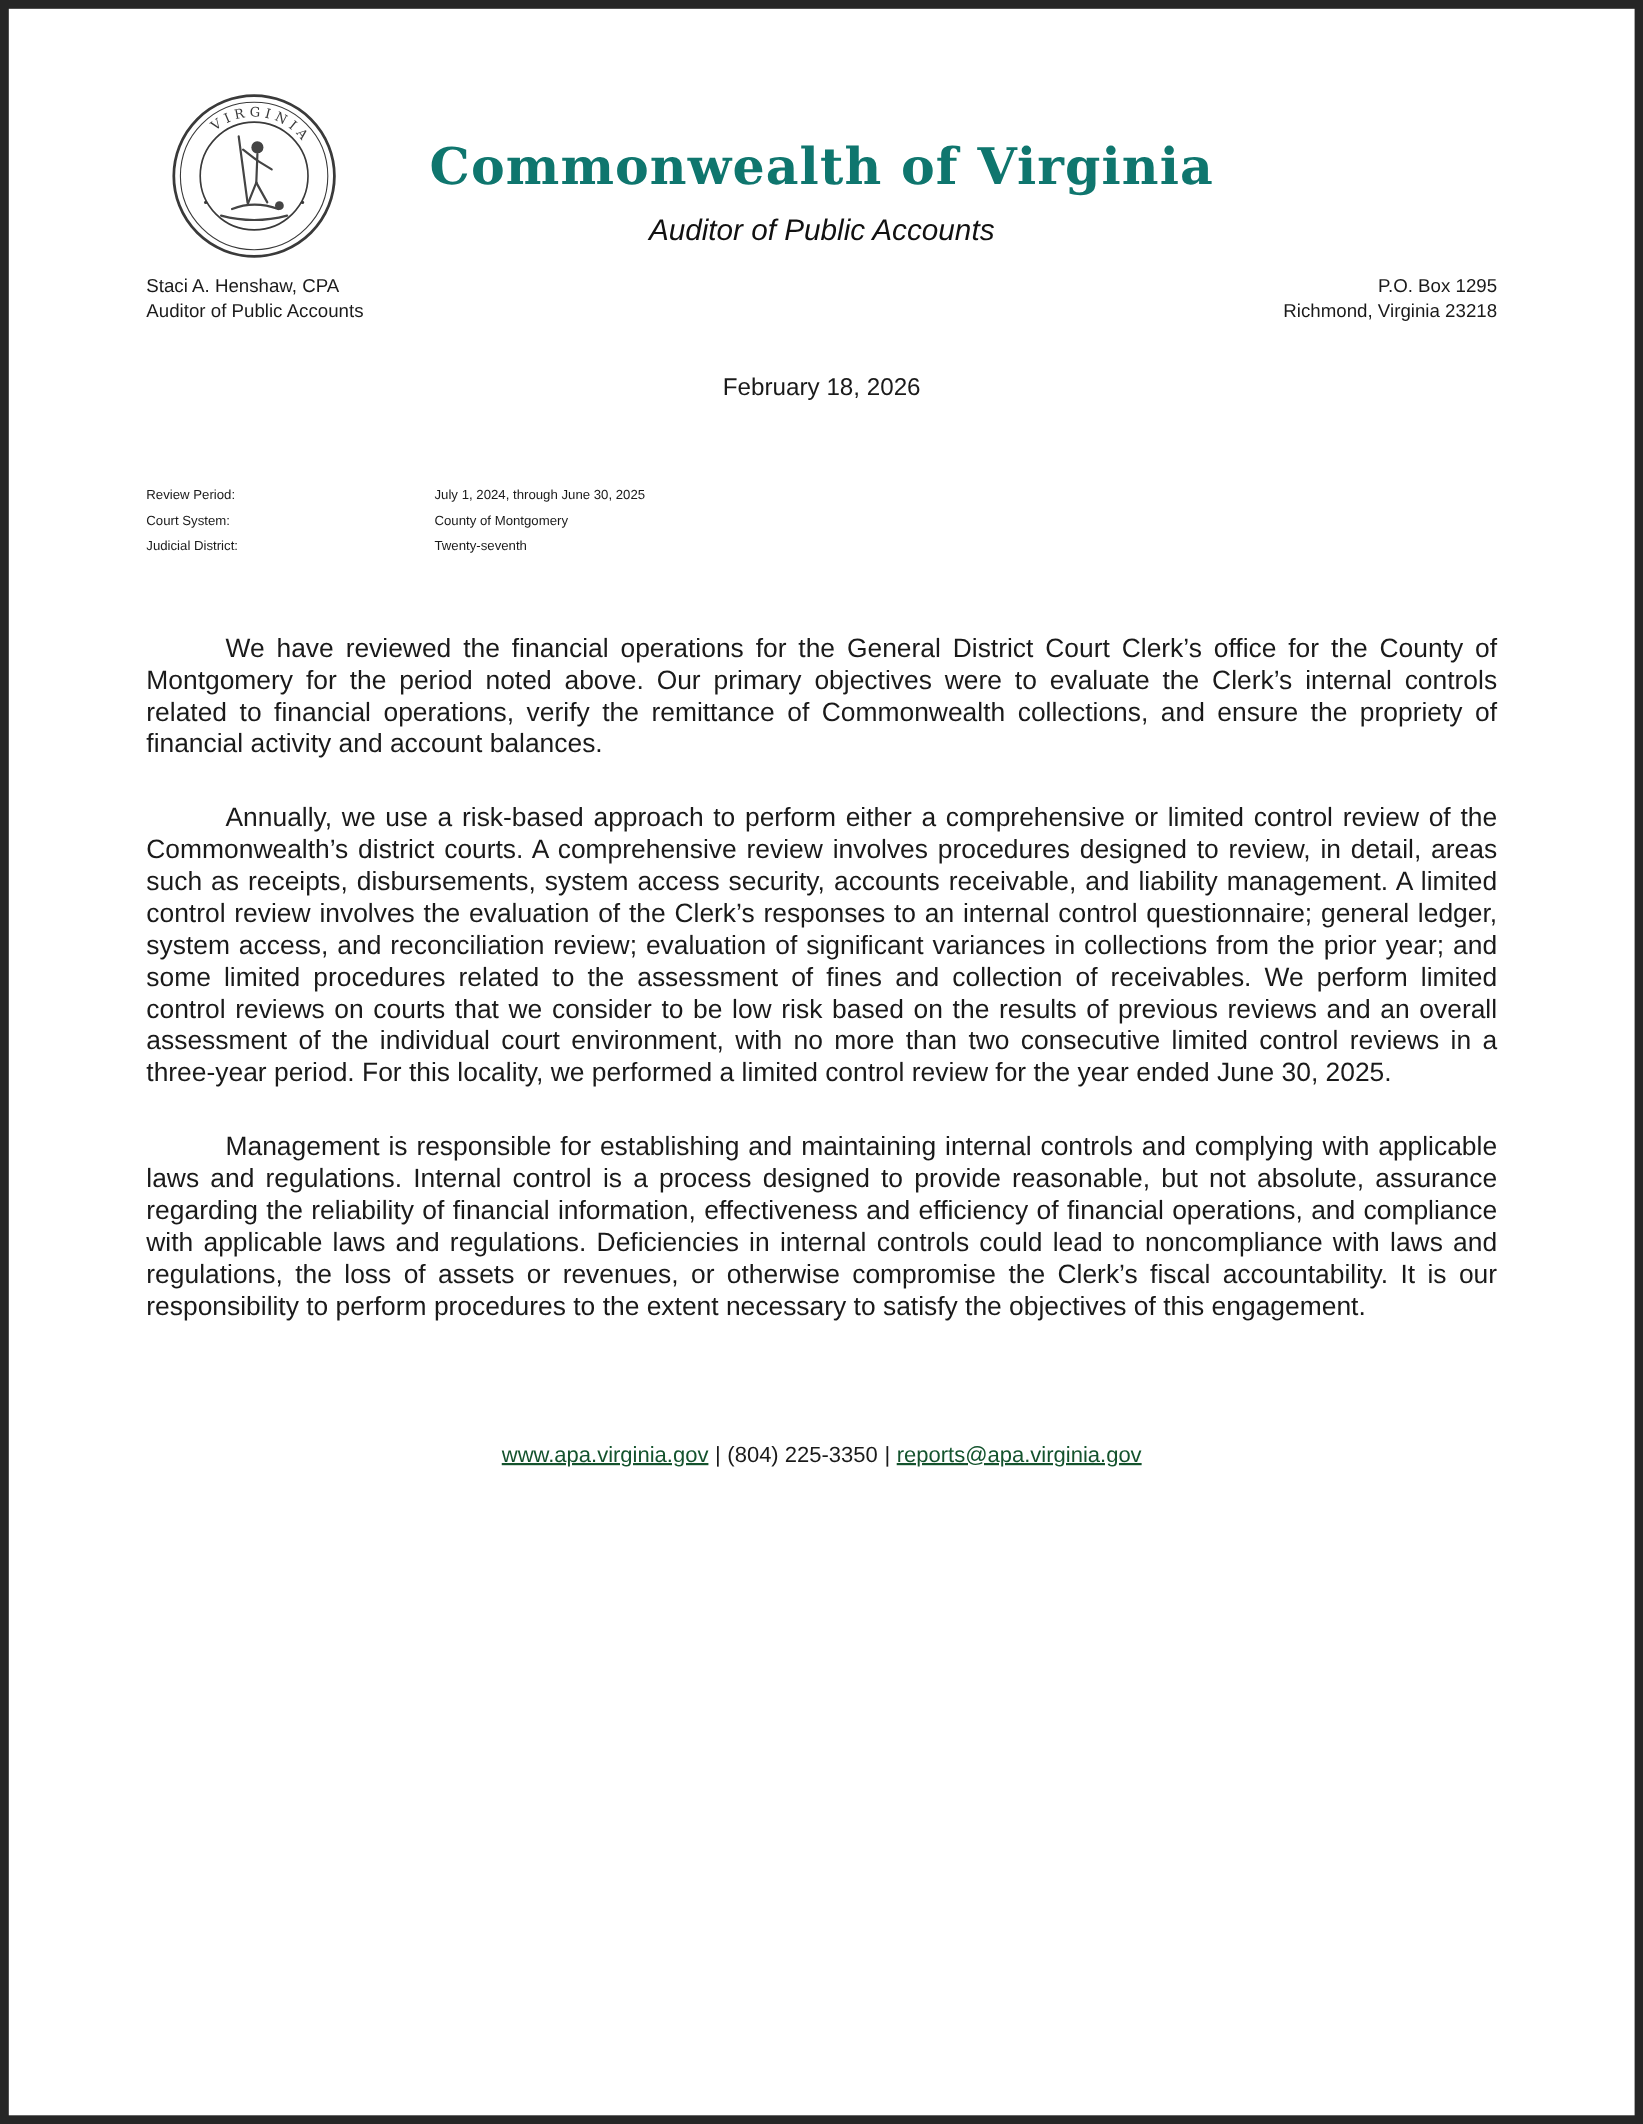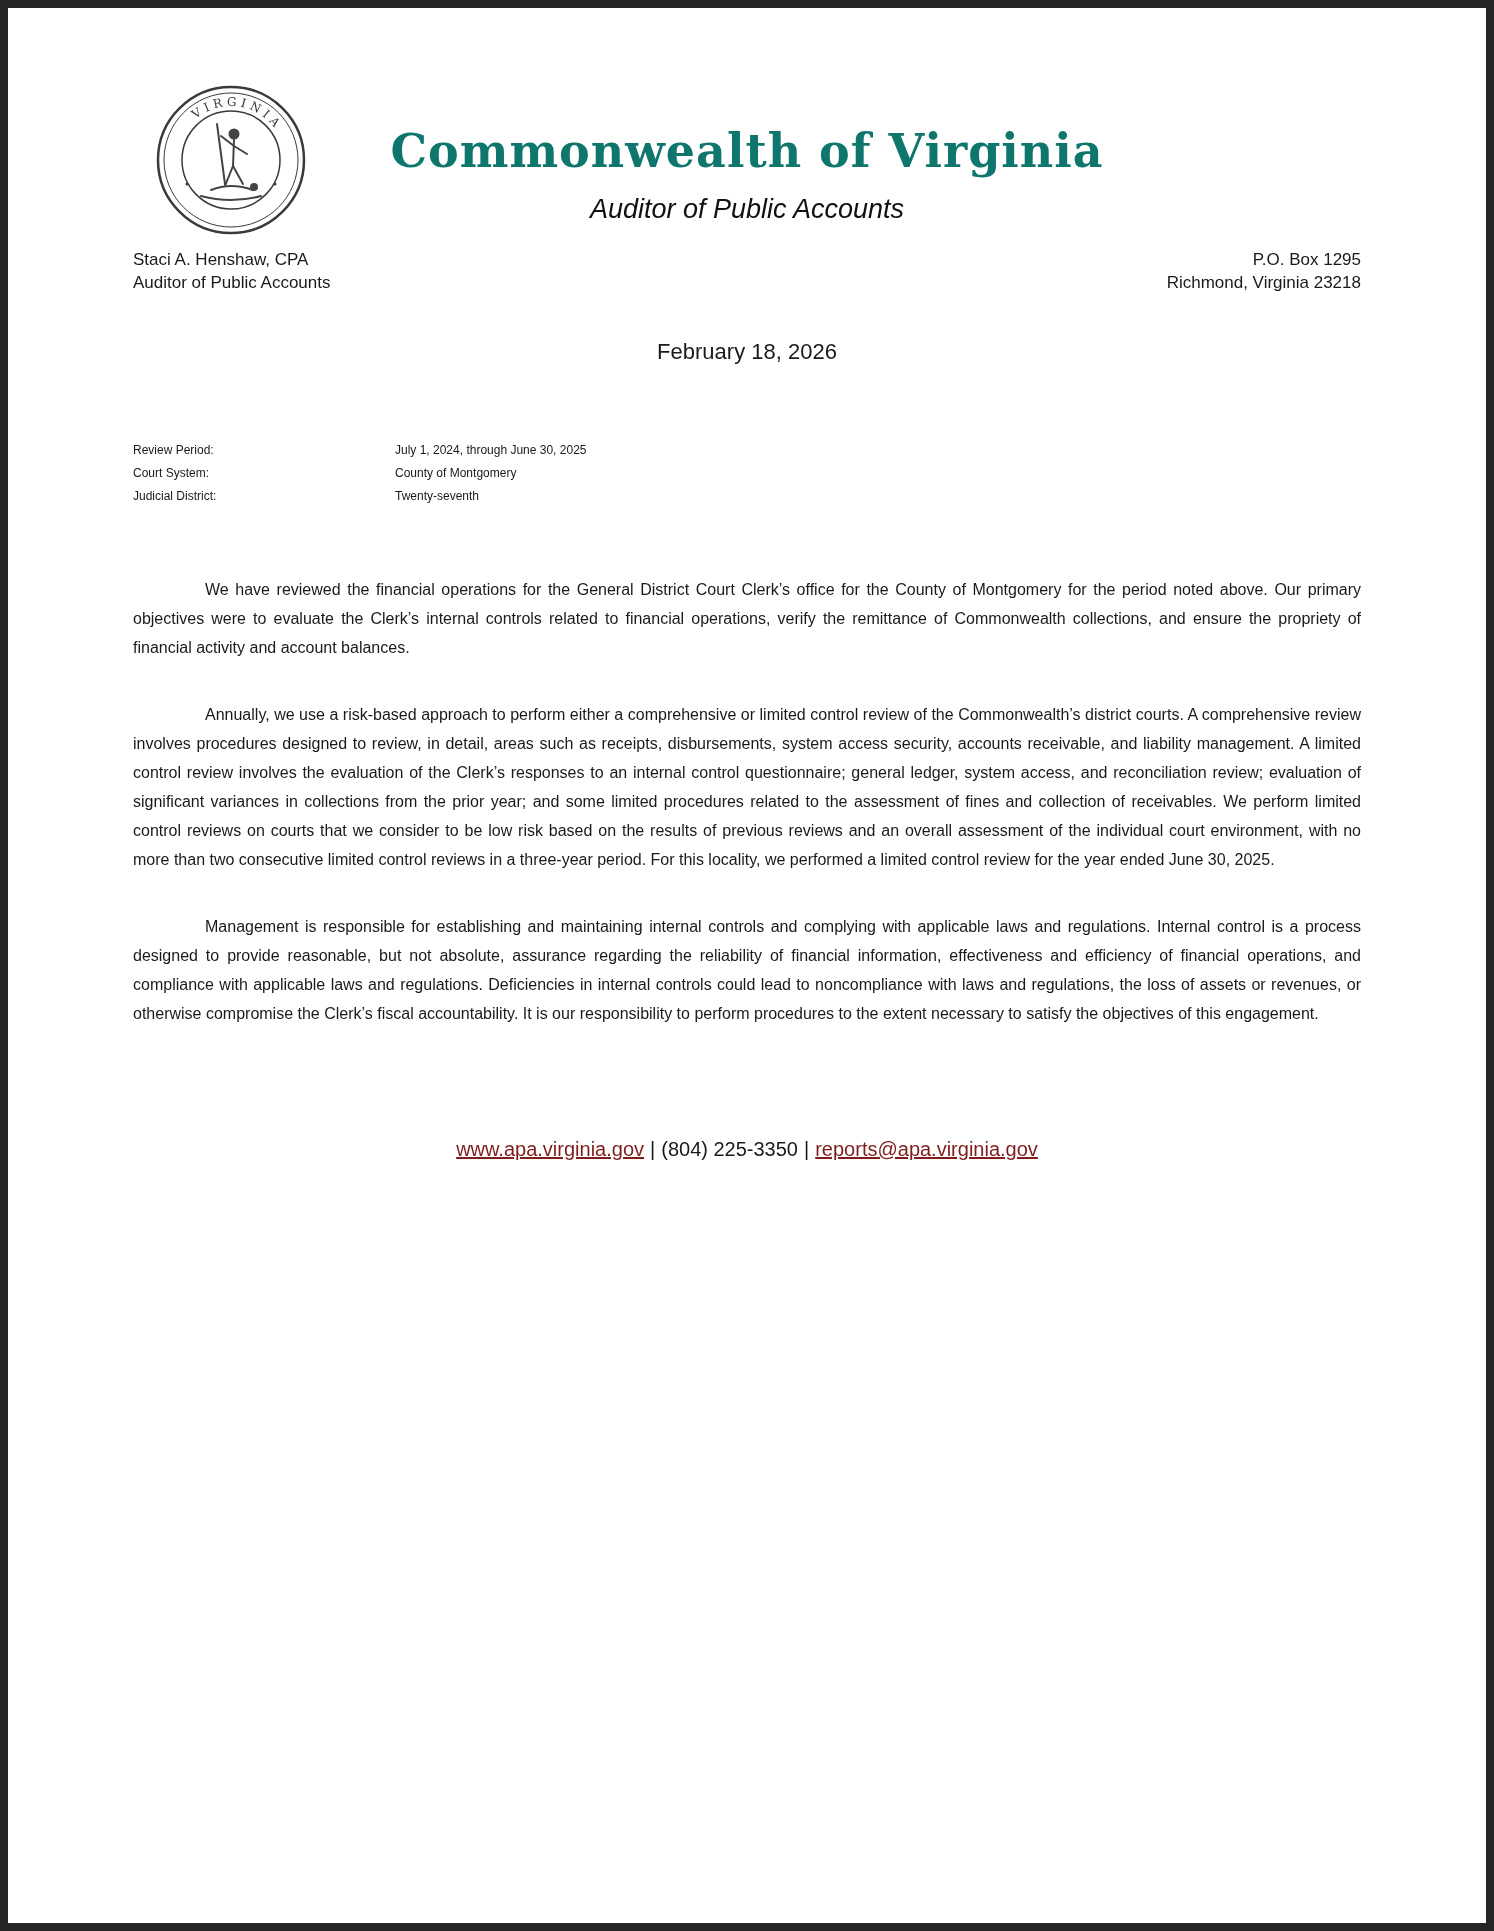--- a/index.html
+++ b/index.html
@@ -62,35 +62,35 @@
   }
   .review-info {
     margin-top: 78px;
     display: grid;
     grid-template-columns: 262px 1fr;
     row-gap: 9px;
     font-size: 12px;
   }
   .body-text { margin-top: 72px; }
   .body-text p {
-    font-size: 16px;
+    font-size: 24px;
     line-height: 29px;
     text-align: justify;
     text-indent: 72px;
     margin-bottom: 33px;
     margin-top: 38px;
   }
   
   .footer-line {
     margin-top: 110px;
     text-align: center;
     font-size: 20px;
   }
   .footer-line a {
-    color: #7f1d1d;
+    color: #14532d;
     text-decoration: underline;
   }
   .footer-sep { color: #1a1a1a; padding: 0 6px; }
 </style>
 </head>
 <body>
 
 <div class="page">
 
   <header class="letterhead">

